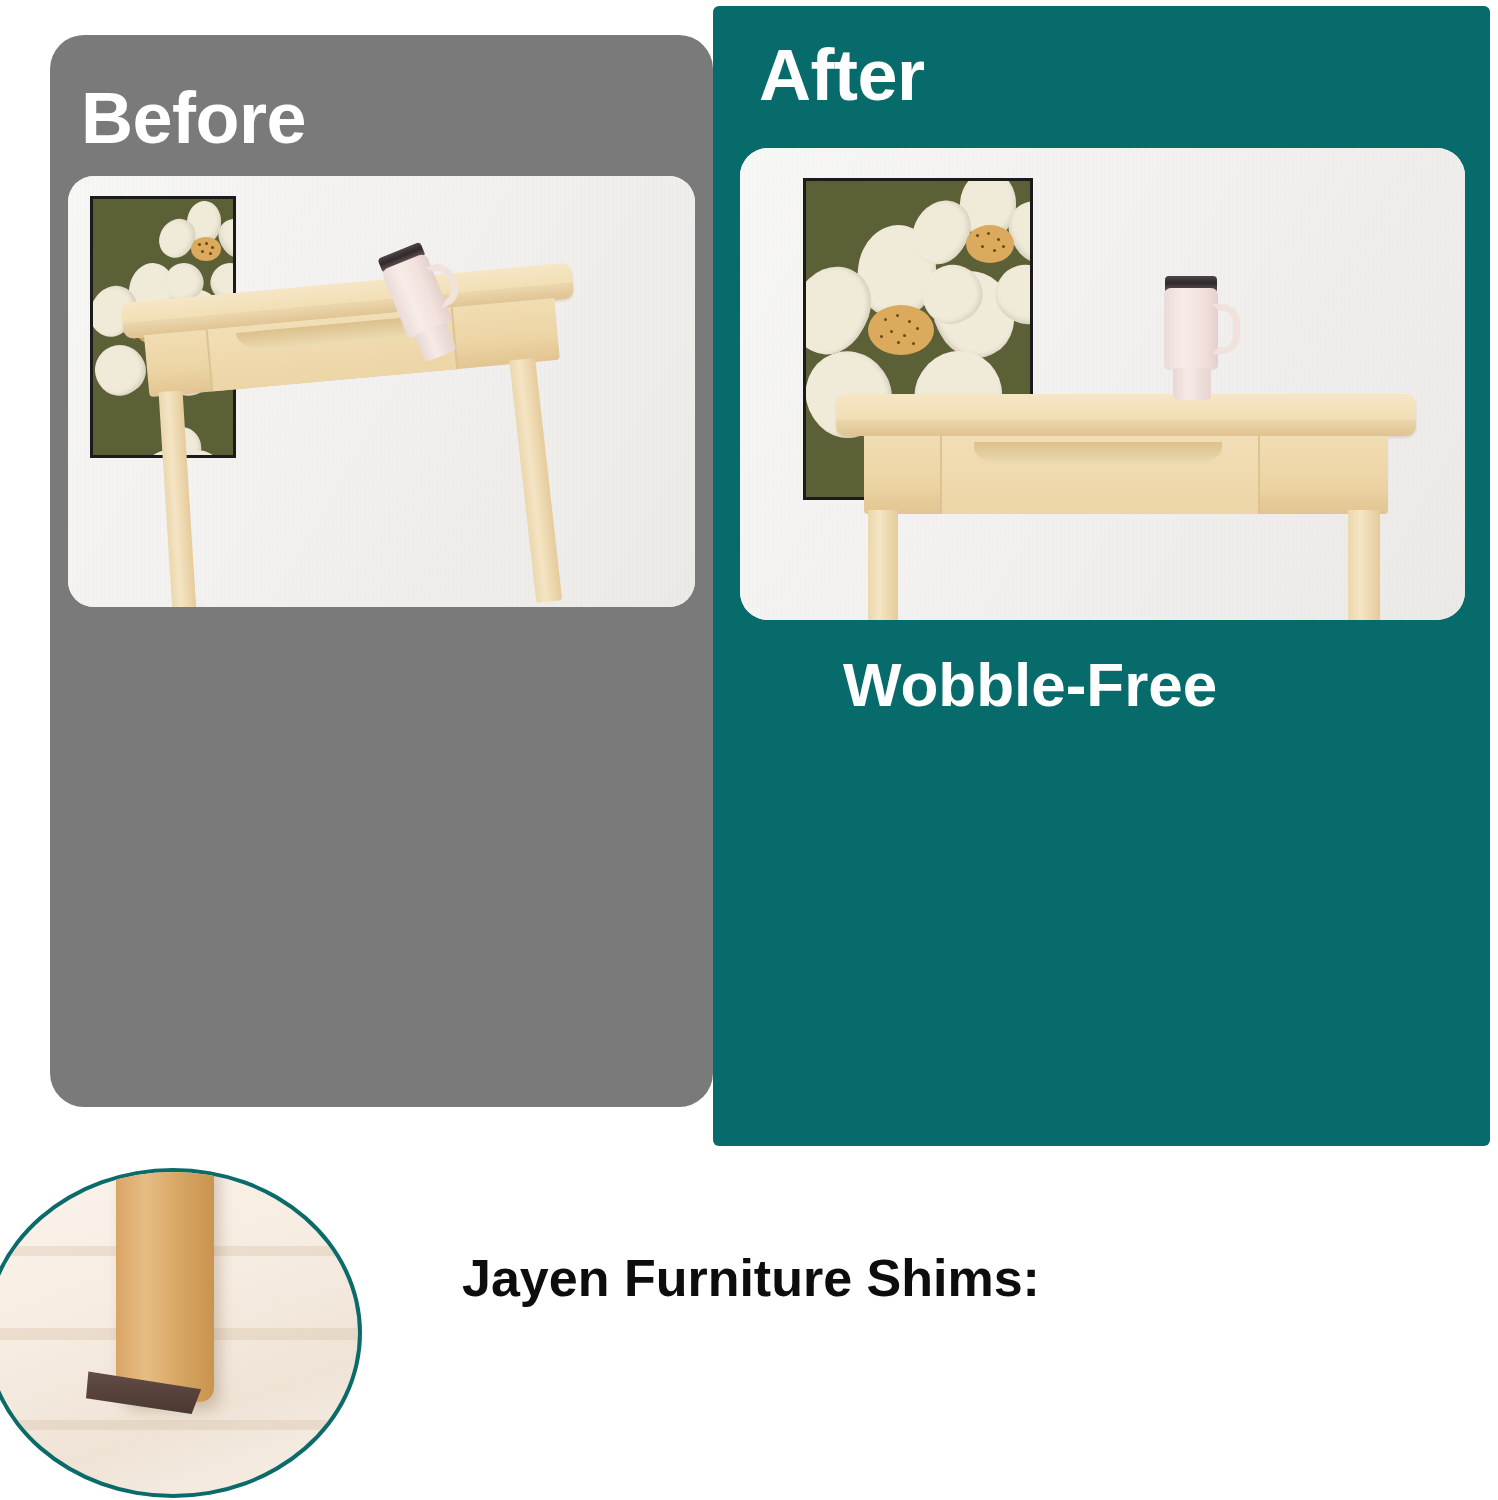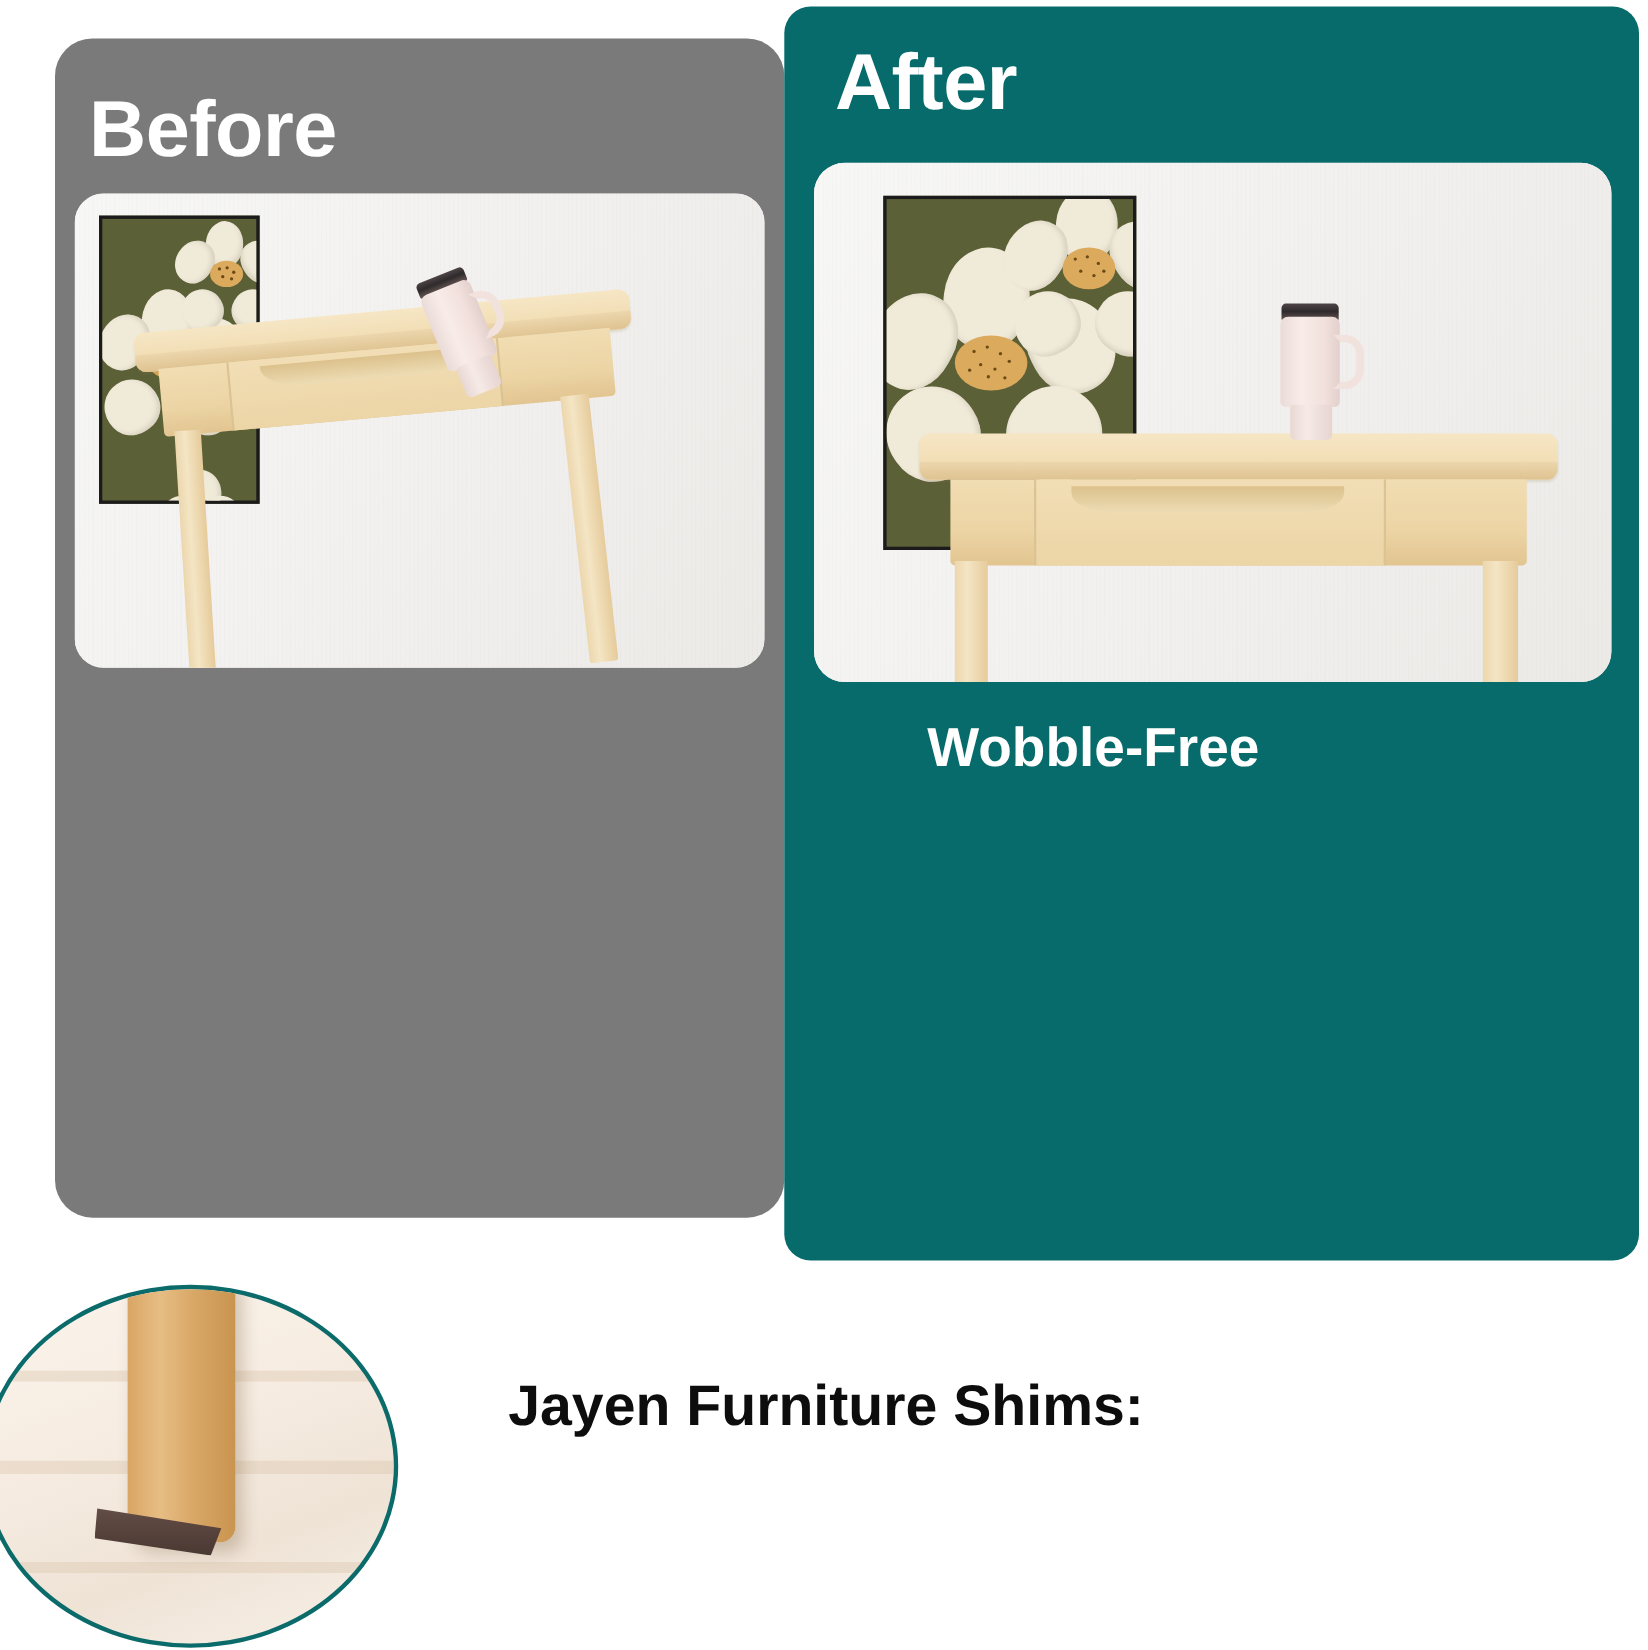--- a/index.html
+++ b/index.html
@@ -17,21 +17,21 @@
     overflow: hidden;
   }
   #before-panel {
     left: 50px; top: 35px; width: 663px; height: 1072px;
     background: #7a7a7a;
     border-radius: 34px 34px 34px 34px;
   }
   #after-panel {
     left: 713px; top: 6px; width: 777px; height: 1140px;
     background: #086b6b;
-    border-radius: 24px;
+    border-radius: 6px;
     z-index: 3;
   }
 
   .panel-heading {
     position: absolute;
     color: #ffffff;
     font-weight: bold;
     letter-spacing: -0.5px;
     white-space: nowrap;
   }
@@ -138,21 +138,21 @@
     border-left-color: transparent;
     background: transparent;
     border-radius: 0 18px 18px 0;
   }
 
   
   .bullets { position: absolute; color: #ffffff; font-weight: bold; }
   #before-bullets { left: 50px; top: 640px; width: 640px; }
   #before-bullets .bullet { font-size: 50px; line-height: 1.0; margin-bottom: 94px; white-space: nowrap; }
   #after-bullets { left: 130px; top: 648px; width: 640px; }
-  #after-bullets .bullet { font-size: 50px; line-height: 1.0; margin-bottom: 86px; white-space: nowrap; }
+  #after-bullets .bullet { font-size: 62px; line-height: 1.0; margin-bottom: 86px; white-space: nowrap; }
 
   
   #closeup {
     position: absolute;
     left: -16px; top: 1168px; width: 378px; height: 330px;
     z-index: 4;
   }
   #closeup-circle {
     position: absolute; inset: 0;
     border-radius: 50%;

